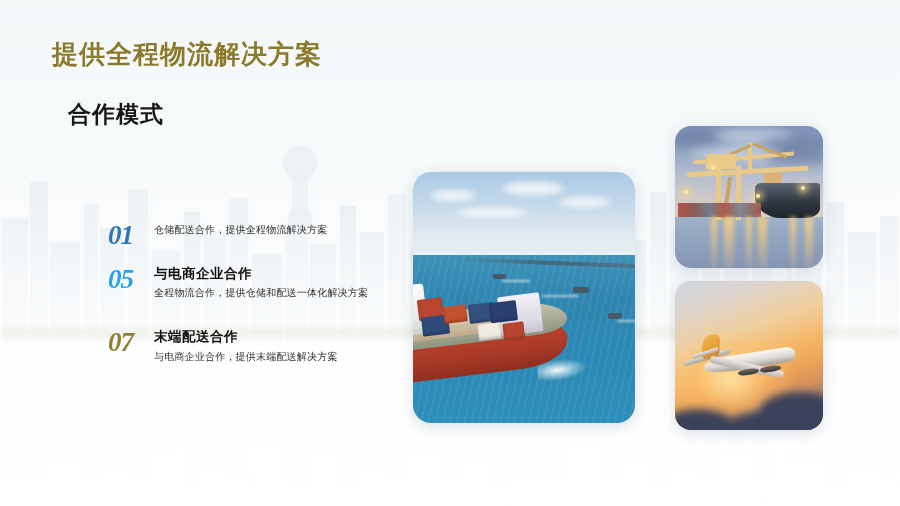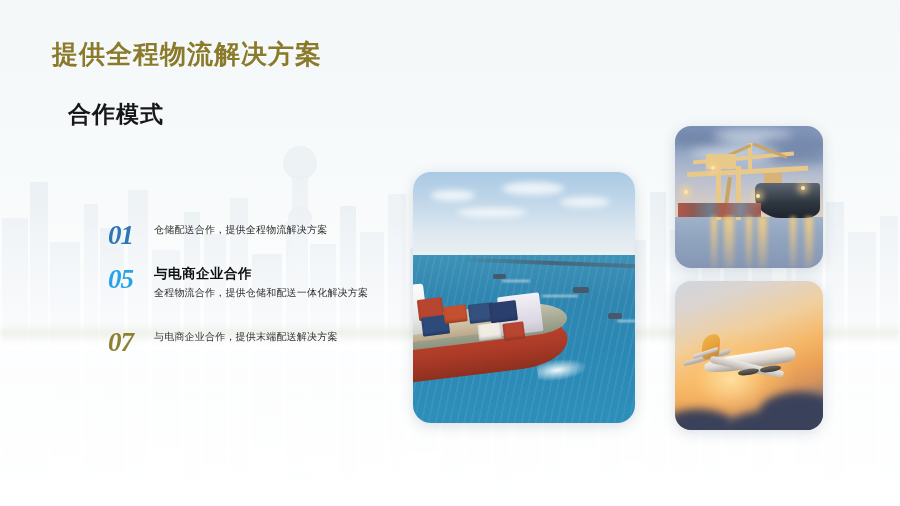--- a/index.html
+++ b/index.html
@@ -379,20 +379,21 @@
       <div class="num" style="color:#29a3e8">05</div>
       <div class="item-body">
         <div class="item-title">与电商企业合作</div>
         <div class="item-desc">全程物流合作，提供仓储和配送一体化解决方案</div>
       </div>
     </div>
 
     <div class="item">
       <div class="num" style="color:#8e8032">07</div>
       <div class="item-body">
+        <div class="item-title">末端配送合作</div>
         <div class="item-desc">与电商企业合作，提供末端配送解决方案</div>
       </div>
     </div>
 
   </div>
 
   <div class="photo photo-ship">
     <div class="sea-sky">
       <div class="cloud" style="left:8%;  top:22%; width:44px; height:11px;"></div>
       <div class="cloud" style="left:40%; top:12%; width:62px; height:13px;"></div>

